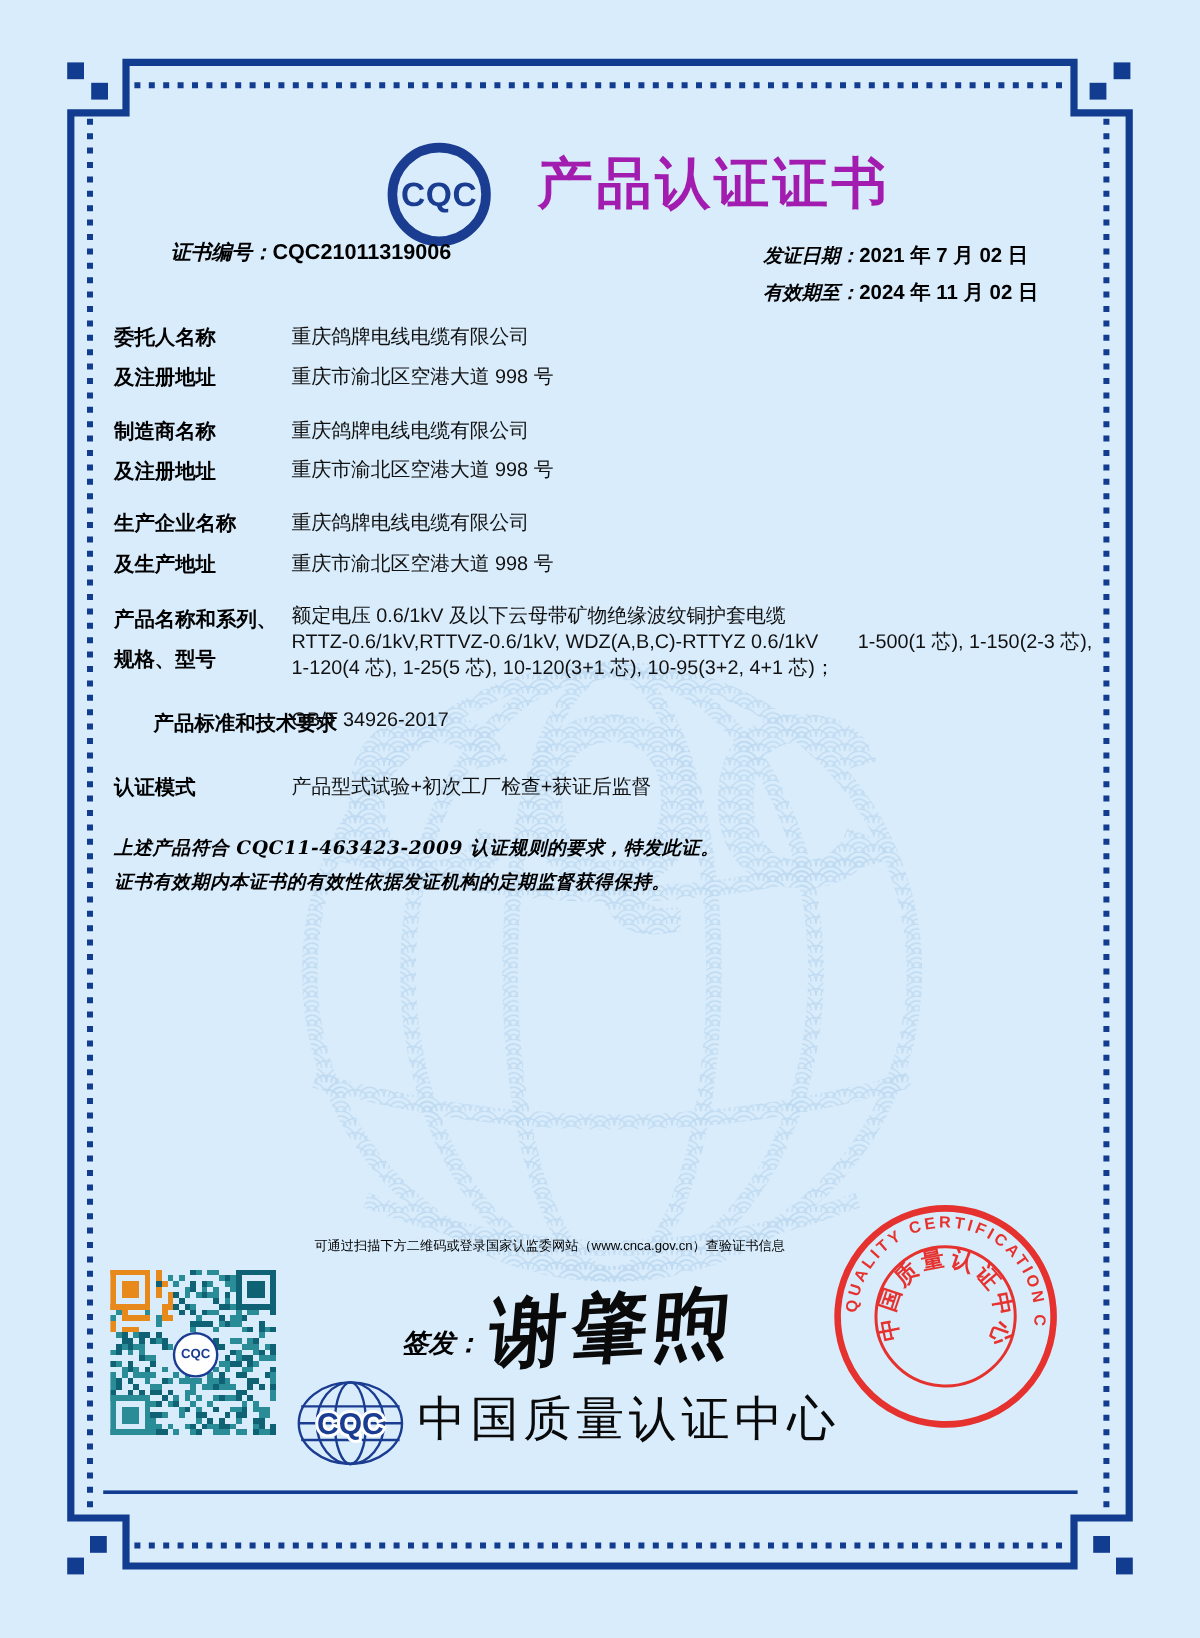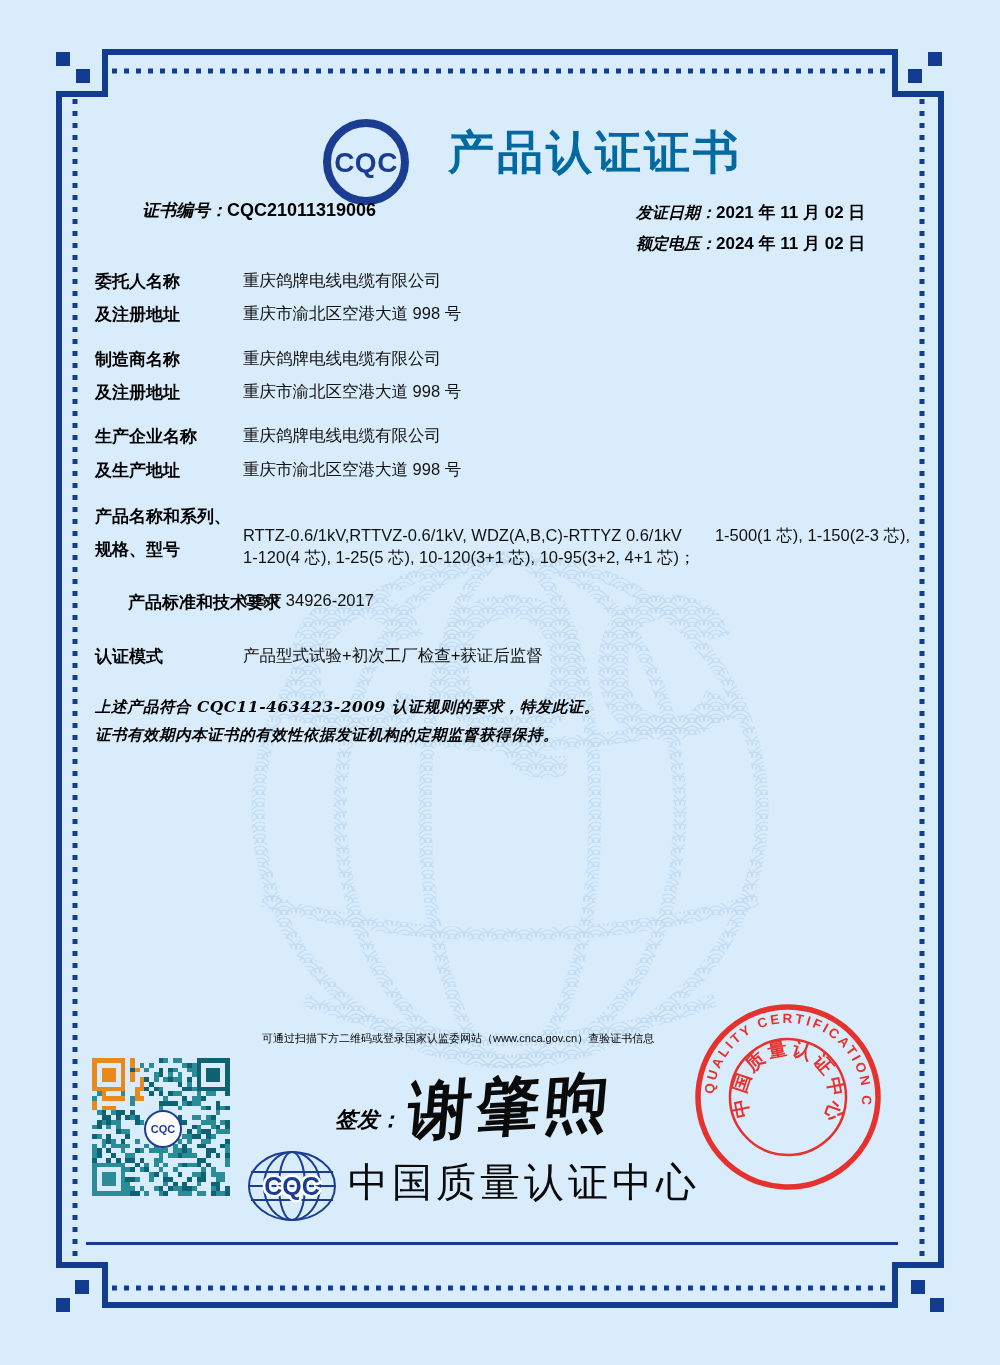--- a/index.html
+++ b/index.html
@@ -1,21 +1,21 @@
 <!DOCTYPE html>
 <html><head>
 <meta charset="utf-8">
 <style>
   html,body{margin:0;padding:0;}
   body{background:#d9ecfb;font-family:"Liberation Sans", sans-serif;}
   #cert{position:relative;width:1000px;height:1365px;background:#d9ecfb;overflow:hidden;}
   .abs{position:absolute;}
   
   #hdr-logo{left:320px;top:116px;width:92px;height:92px;}
-  #page-title{left:448px;top:122px;font-size:46px;font-weight:bold;color:#0369a1;letter-spacing:3px;}
+  #page-title{left:448px;top:122px;font-size:46px;font-weight:bold;color:#a21caf;letter-spacing:3px;}
   
   .kai{font-family:"DejaVu Serif", serif;font-style:italic;font-weight:bold;color:#000;}
   #meta-left{left:142px;top:199px;font-size:17px;}
   #meta-left .val{font-style:normal;font-family:"Liberation Sans",sans-serif;font-weight:600;font-size:18px;}
   #meta-right{left:636px;top:197px;font-size:16px;line-height:31px;}
   #meta-right .val{font-style:normal;font-family:"Liberation Sans",sans-serif;font-weight:600;font-size:17px;}
   
   .f-label{position:absolute;left:95px;font-size:17px;font-weight:bold;color:#000;}
   .f-value{position:absolute;left:243px;font-size:16.5px;color:#111;}
   .pv{line-height:21.5px;}
@@ -91,44 +91,45 @@
     <circle cx="46" cy="46" r="39" fill="none" stroke="#1b3d91" stroke-width="8"></circle>
     <text x="46" y="56" text-anchor="middle" font-size="28" font-weight="900" letter-spacing="0.5" font-family="Liberation Sans, sans-serif" fill="#1b3d91">CQC</text>
   </svg>
   <div id="page-title" class="abs">产品认证证书</div>
 
   <div id="meta-left" class="abs kai">
     <span>证书编号：</span><span class="val">CQC21011319006</span>
   </div>
   <div id="meta-right" class="abs kai">
     <div>
-      <span>发证日期：</span><span class="val">2021 年 11 月 02 日</span>
+      <span>发证日期：</span><span class="val">2021 年 7 月 02 日</span>
     </div>
     <div>
-      <span>额定电压：</span><span class="val">2024 年 11 月 02 日</span>
+      <span>有效期至：</span><span class="val">2024 年 11 月 02 日</span>
     </div>
   </div>
 
   <div class="f-label" style="top:270px;">委托人名称</div>
   <div class="f-value" style="top:270px;">重庆鸽牌电线电缆有限公司</div>
   <div class="f-label" style="top:303px;">及注册地址</div>
   <div class="f-value" style="top:303px;">重庆市渝北区空港大道 998 号</div>
 
   <div class="f-label" style="top:348px;">制造商名称</div>
   <div class="f-value" style="top:348px;">重庆鸽牌电线电缆有限公司</div>
   <div class="f-label" style="top:381px;">及注册地址</div>
   <div class="f-value" style="top:381px;">重庆市渝北区空港大道 998 号</div>
 
   <div class="f-label" style="top:425px;">生产企业名称</div>
   <div class="f-value" style="top:425px;">重庆鸽牌电线电缆有限公司</div>
   <div class="f-label" style="top:459px;">及生产地址</div>
   <div class="f-value" style="top:459px;">重庆市渝北区空港大道 998 号</div>
 
   <div class="f-label" style="top:505px;">产品名称和系列、</div>
   <div class="f-label" style="top:538px;">规格、型号</div>
+  <div class="f-value pv" style="top:503px;width:660px;">额定电压 0.6/1kV 及以下云母带矿物绝缘波纹铜护套电缆</div>
   <div class="f-value pv" style="top:525px;width:680px;">RTTZ-0.6/1kV,RTTVZ-0.6/1kV, WDZ(A,B,C)-RTTYZ 0.6/1kV　　1-500(1 芯), 1-150(2-3 芯),</div>
   <div class="f-value pv" style="top:547px;width:680px;">1-120(4 芯), 1-25(5 芯), 10-120(3+1 芯), 10-95(3+2, 4+1 芯)；</div>
 
   <div class="f-label" style="top:591px;margin-left:33px;">产品标准和技术要求</div>
   <div class="f-value" style="top:591px;text-align:center;">GB/T 34926-2017</div>
 
   <div class="f-label" style="top:645px;">认证模式</div>
   <div class="f-value" style="top:645px;">产品型式试验+初次工厂检查+获证后监督</div>
 
   <div id="statement" class="abs kai">

